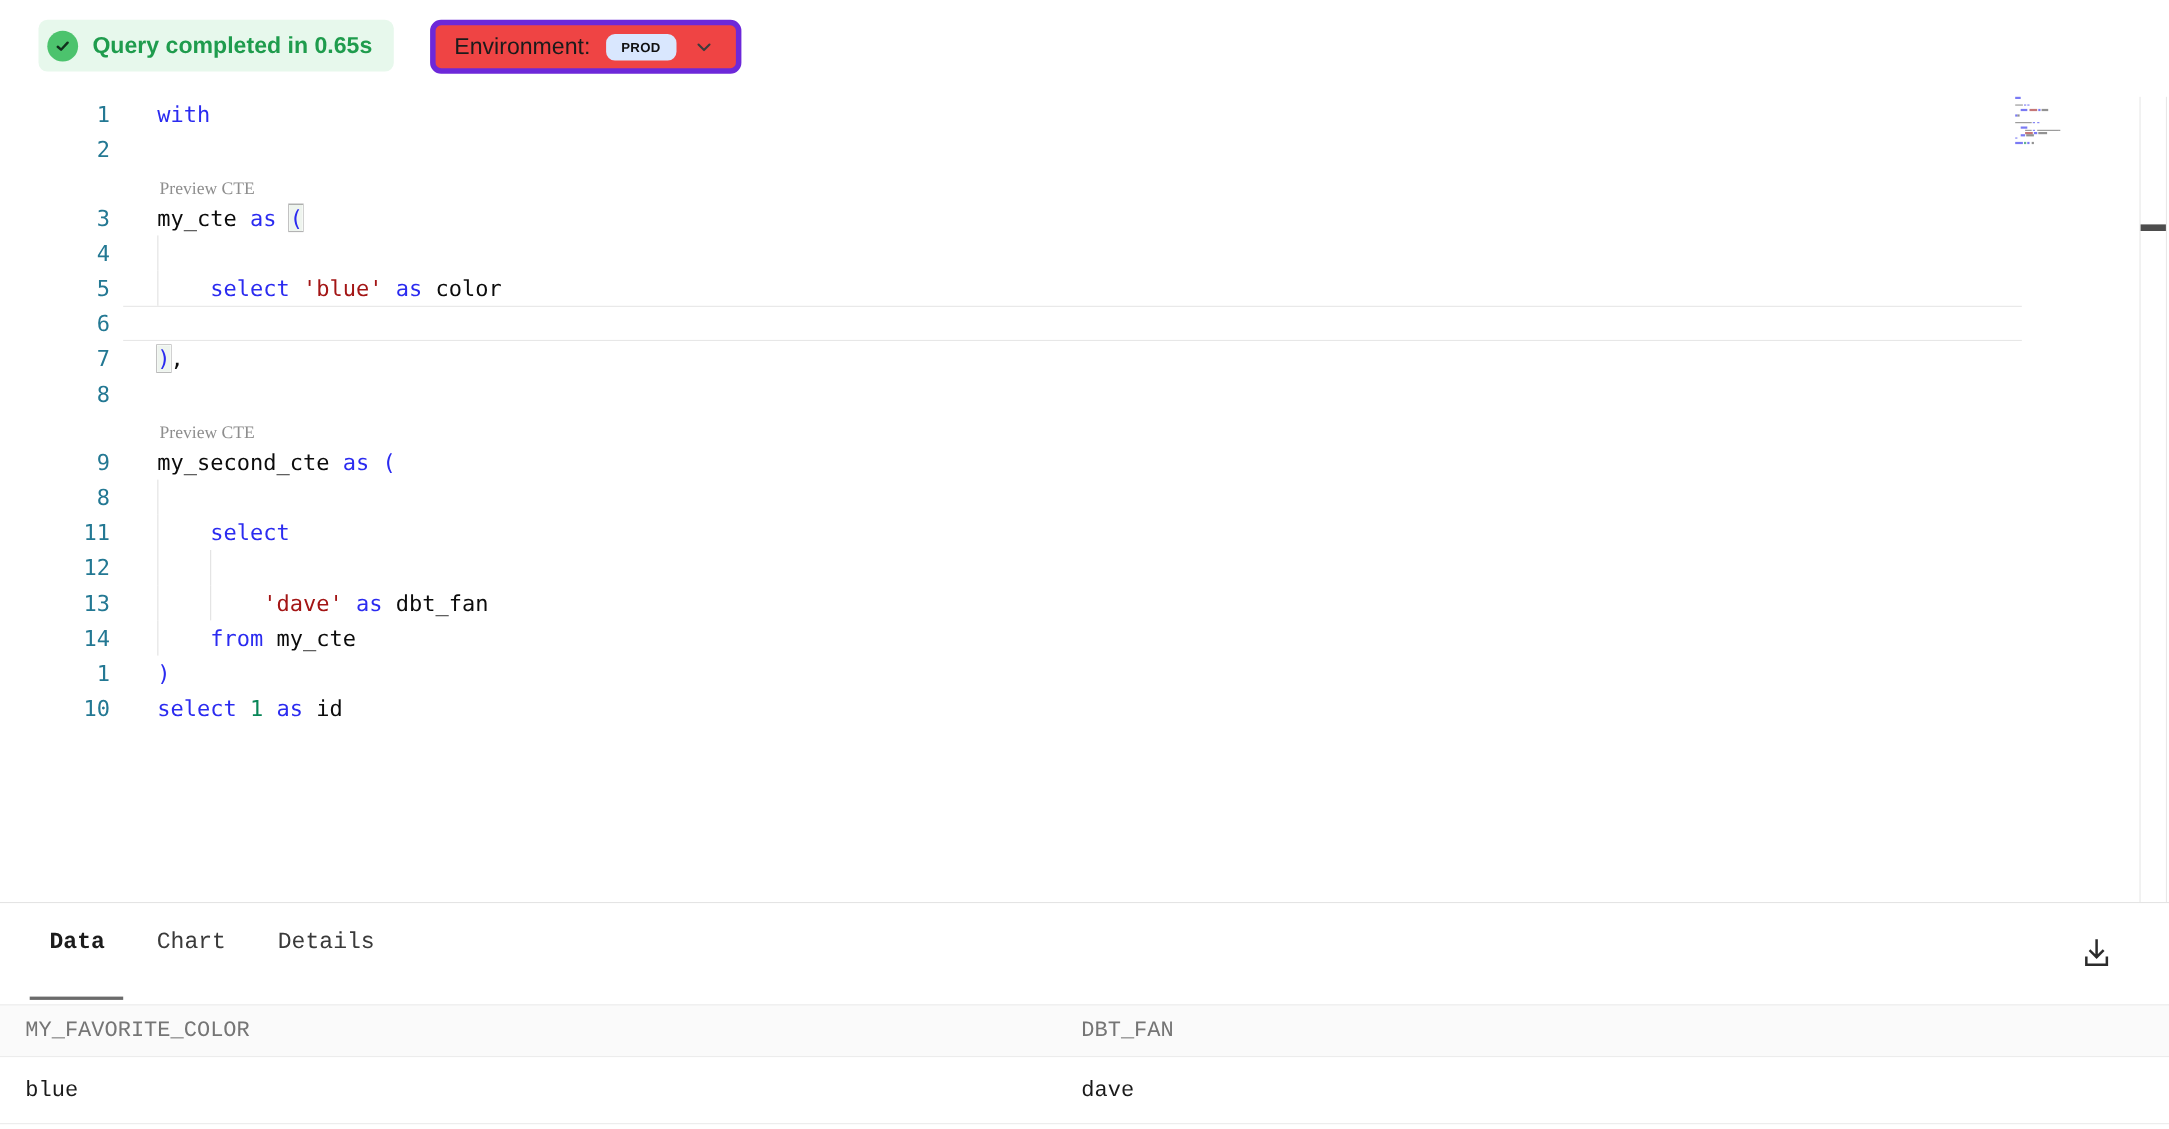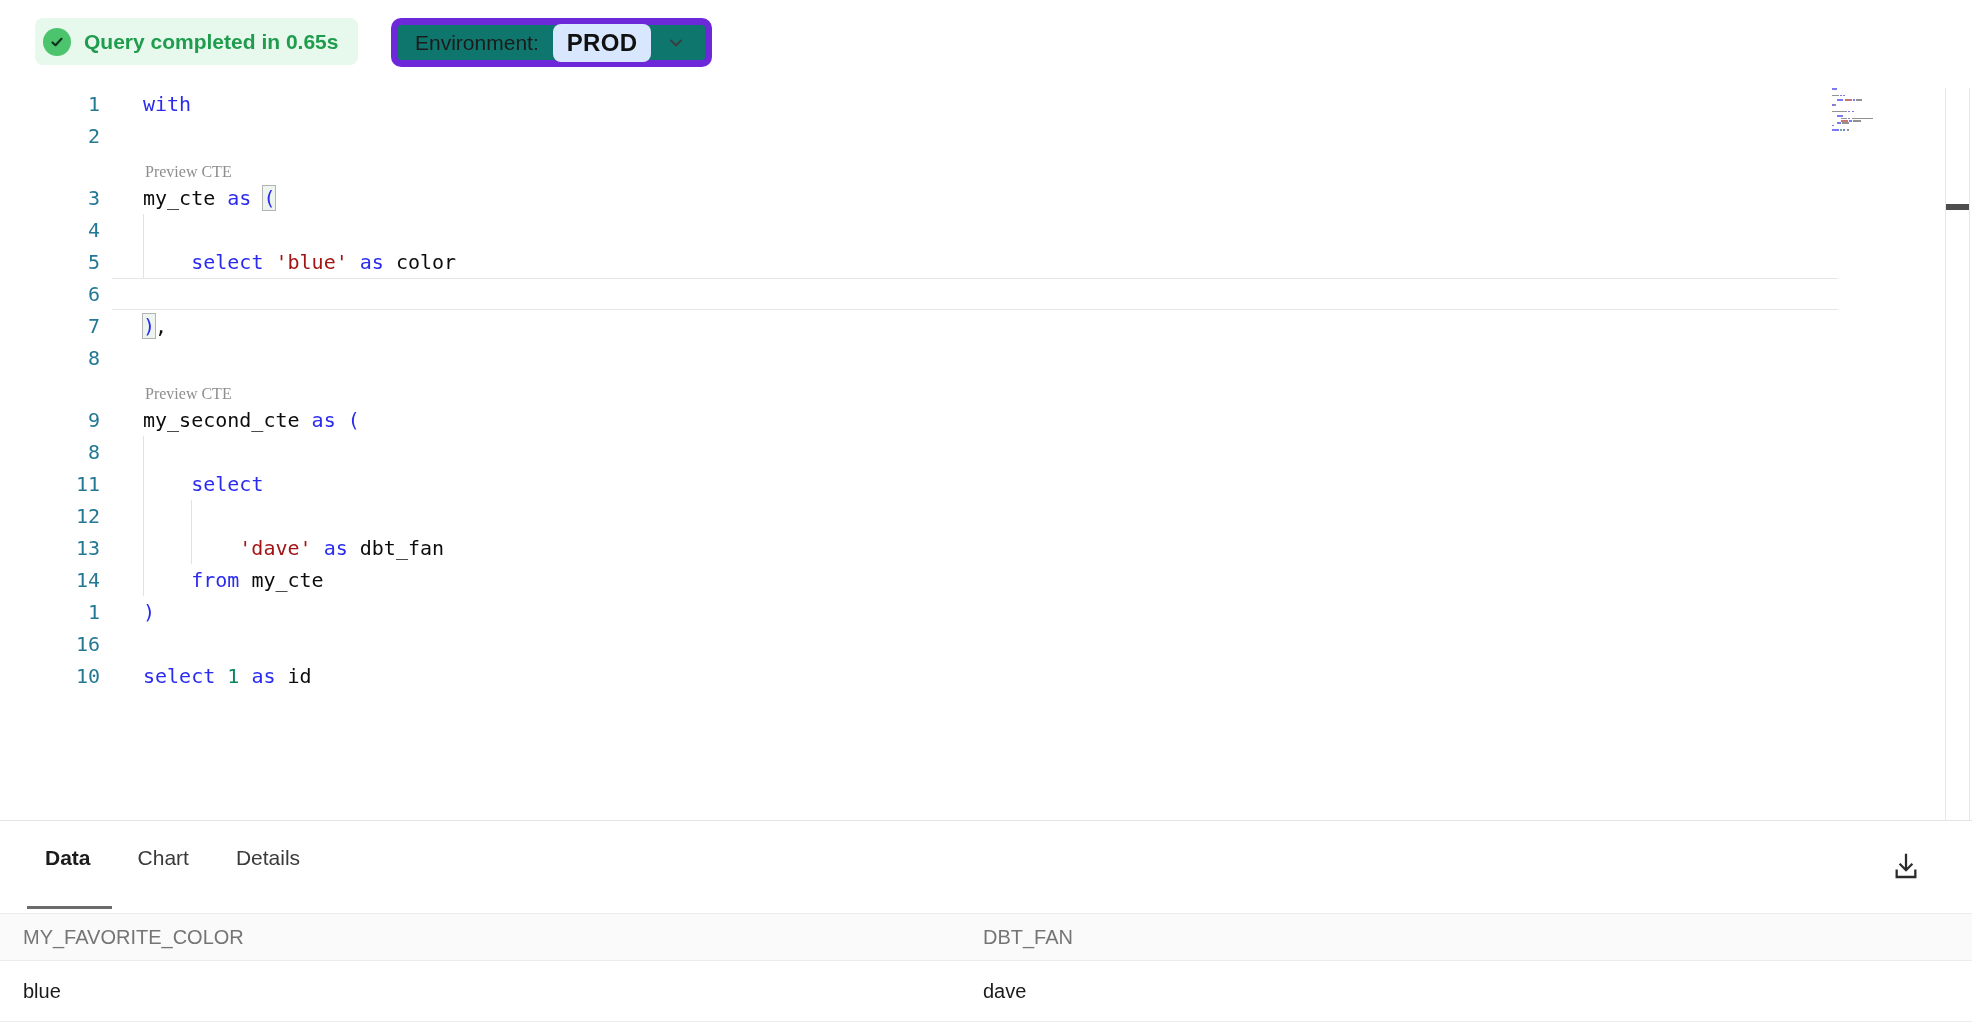--- a/index.html
+++ b/index.html
@@ -17,26 +17,26 @@
   }
   .status-badge .check-circle {
     width:28px; height:28px; border-radius:50%; background:#4cc36d;
     display:flex; align-items:center; justify-content:center;
   }
   .status-badge .label { font-size:21px; font-weight:700; color:#1f9c4d; }
 
   .env-select {
     position:absolute; left:391px; top:18px; height:49px;
     display:flex; align-items:center; gap:14px; padding:0 18px 0 17px;
-    background:#0f766e; border:7px solid #6d28d9; border-radius:10px; cursor:pointer;
+    background:#ef4444; border:5px solid #6d28d9; border-radius:10px; cursor:pointer;
   }
   .env-select .env-label { font-size:21px; color:#1b1b1b; }
   .env-pill {
     background:#d9e7fe; border-radius:8px; padding:5px 14px;
-    font-size:24px; font-weight:600; color:#111; letter-spacing:.3px;
+    font-size:12px; font-weight:600; color:#111; letter-spacing:.3px;
   }
 
   
   .editor { position:absolute; left:0; top:88px; width:1972px; }
   .code-row { position:relative; height:32px; display:flex; font-family:"DejaVu Sans Mono", monospace; font-size:20px; line-height:32px; }
   .gutter { width:100px; text-align:right; color:#237893; flex:0 0 100px; user-select:none; }
   .code-text { padding-left:43px; white-space:pre; color:#0c0c0c; }
   .zone-row { position:relative; height:30px; }
   .zone-row .zone-label {
     position:absolute; left:145px; bottom:1px; font-size:16px; color:#8e8e8e; cursor:pointer;font-family:Liberation Serif, serif;
@@ -67,21 +67,21 @@
   .mm-pln { background:#6e6e6e; }
 
   
   .scroll-track {
     position:absolute; left:1945px; top:88px; width:25px; height:732px;
     border-left:1px solid #e8e8e8; border-right:1px solid #e8e8e8; background:#fff;
   }
   .scroll-marker { position:absolute; left:0; right:0; top:116px; height:6px; background:#4d4d4d; }
 
   
-  .results { position:absolute; left:0; top:820px; width:1972px; height:206px; background:#fff; border-top:1px solid #e4e4e4; }
+  .results { position:absolute; left:0; top:820px; width:1972px; height:206px; background:#fff; border-top:1px solid #e4e4e4;font-family:Liberation Mono, monospace; }
   .tabs { position:absolute; left:45px; top:25px; display:flex; gap:47px; font-size:21px; }
   .tab { color:#3a3a3a; cursor:pointer; }
   .tab.active { color:#1c1c1c; font-weight:700; }
   .tab-underline { position:absolute; left:27px; top:85px; width:85px; height:3px; background:#6b6b6b; }
   .download-btn { position:absolute; left:1888px; top:28px; width:36px; height:36px; display:flex; align-items:center; justify-content:center; cursor:pointer; background:none; border:none; }
 
   .result-table { position:absolute; left:0; top:92px; width:1972px; }
   .thead {
     display:flex; height:48px; align-items:center; background:#fafafa;
     border-top:1px solid #ececec; border-bottom:1px solid #ececec;
@@ -186,24 +186,20 @@
       <div class="code-row">
         <span class="guide g1"></span>
         <div class="gutter">14</div>
         <div class="code-text"><span class="tok-ws">    </span><span class="tok-kw">from</span><span class="tok-ws"> </span><span class="tok-id">my_cte</span></div>
       </div>
       <div class="code-row">
         <div class="gutter">1</div>
         <div class="code-text"><span class="tok-kw">)</span></div>
       </div>
       <div class="code-row">
-        <div class="gutter">16</div>
-        <div class="code-text"></div>
-      </div>
-      <div class="code-row">
         <div class="gutter">10</div>
         <div class="code-text"><span class="tok-kw">select</span><span class="tok-ws"> </span><span class="tok-num">1</span><span class="tok-ws"> </span><span class="tok-kw">as</span><span class="tok-ws"> </span><span class="tok-id">id</span></div>
       </div>
     </div>
 
   <div class="minimap" id="minimap">
       <div class="mm-row">
         <span class="mm-kw" style="width: 4.6px;"></span>
       </div>
       <div class="mm-row"></div>

